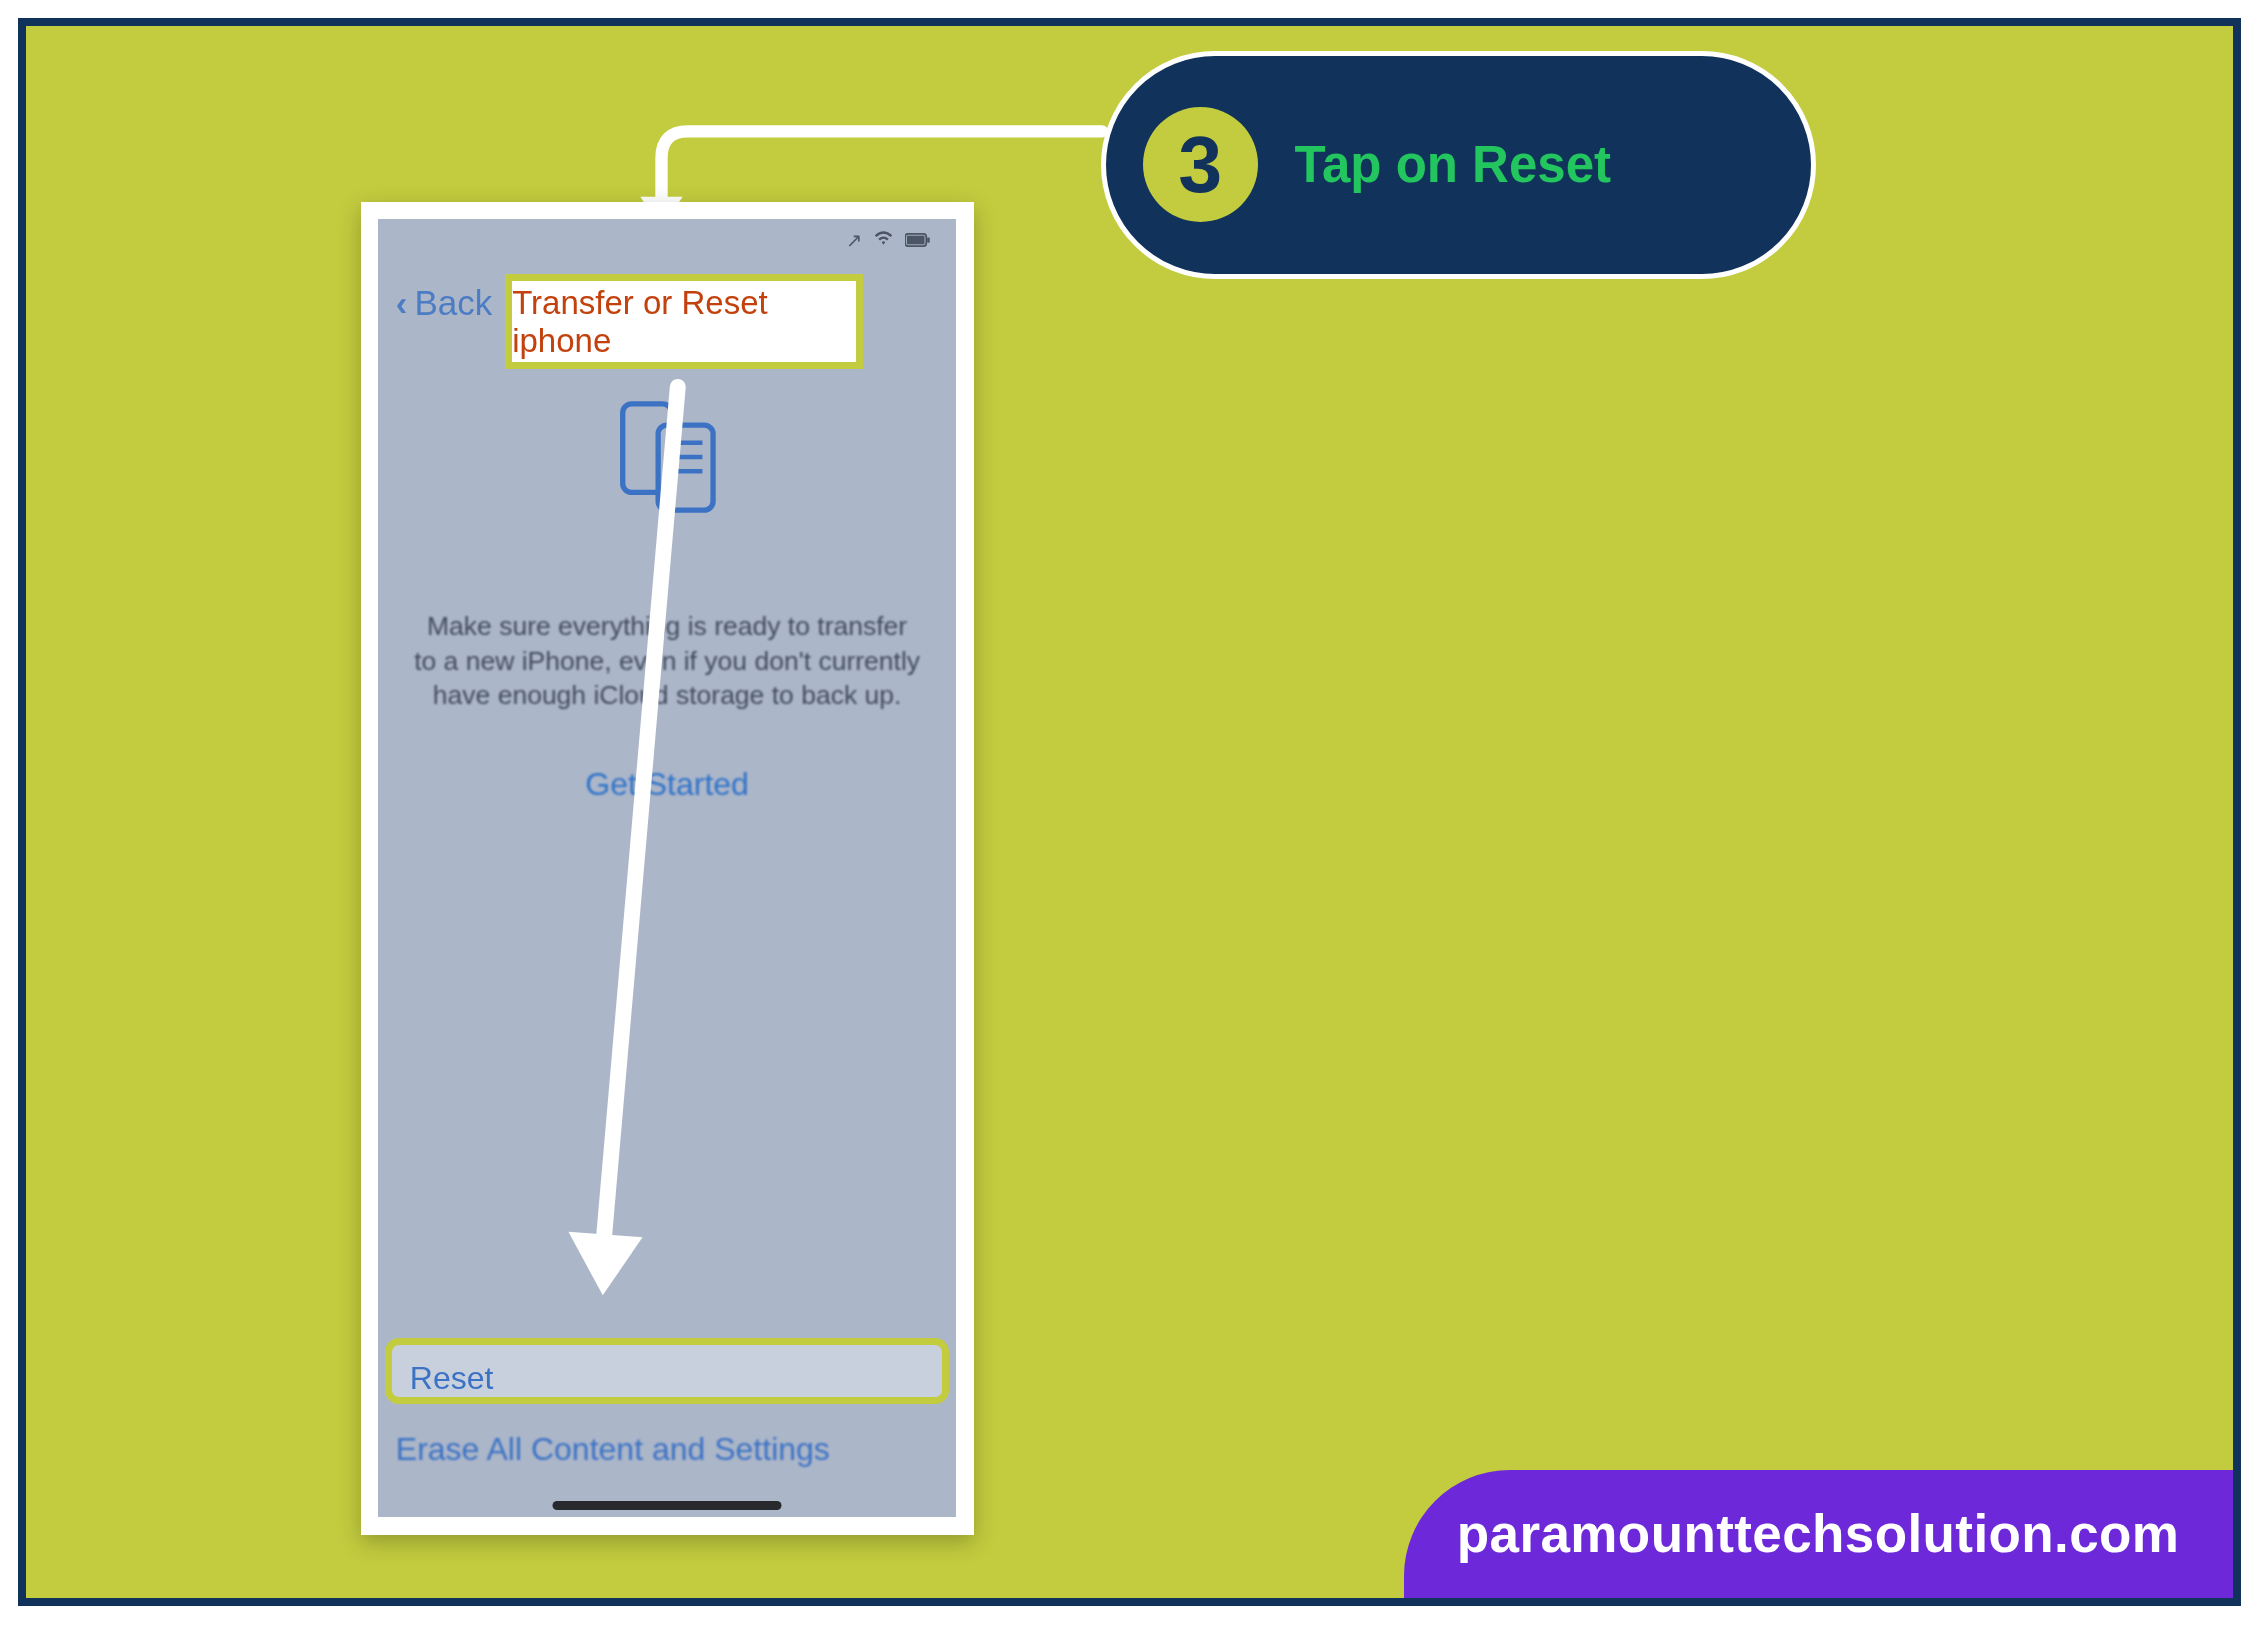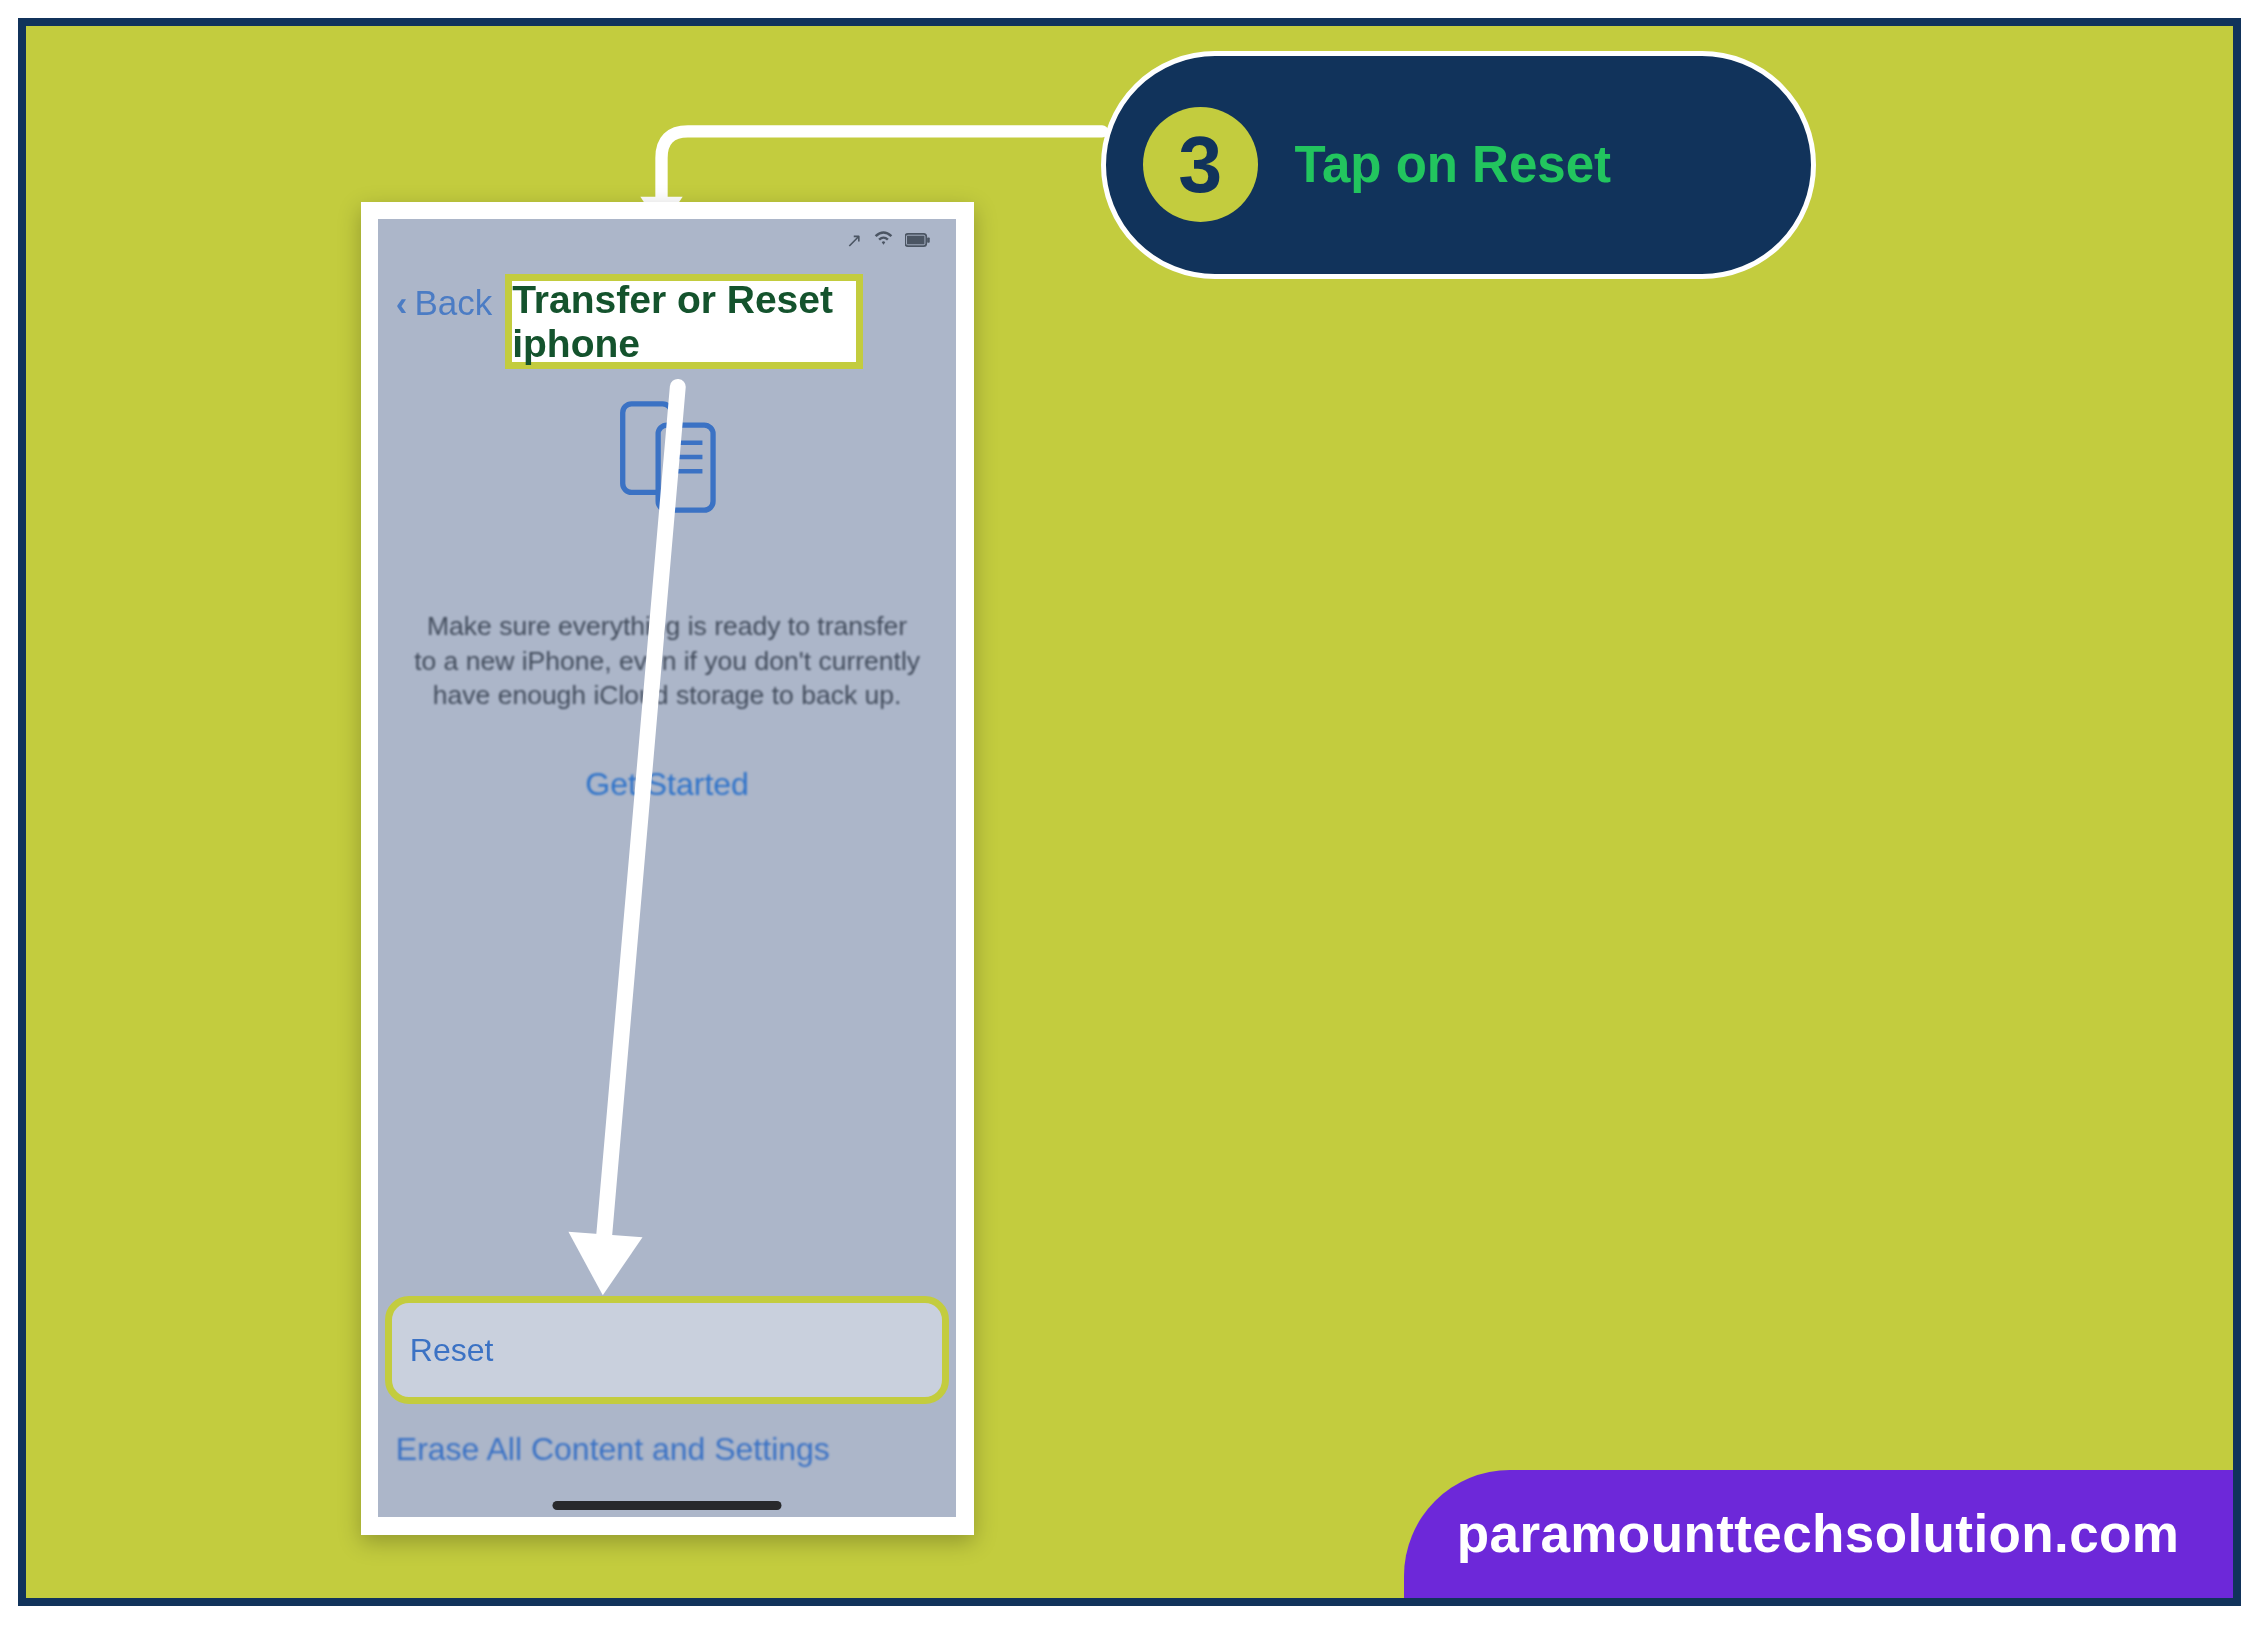--- a/index.html
+++ b/index.html
@@ -118,23 +118,23 @@
     left: 127px;
     width: 358px;
     height: 95px;
     background: #fff;
     border: 7px solid #c3cc3e;
     display: flex;
     align-items: center;
     justify-content: center;
   }
   .title-box-text {
-    font-size: 39px;
-    font-weight: 700;
-    color: #14532d;
+    font-size: 33px;
+    font-weight: 400;
+    color: #c2410c;
   }
   
   .devices-icon {
     position: absolute;
     top: 176px;
     left: 50%;
     transform: translateX(-50%);
     width:124px;
     height:124px;
   }
@@ -171,26 +171,26 @@
     color: #2f73c9;
     font-size: 32px;
     filter: blur(1.1px);
   }
   
   .row-reset {
     position: absolute;
     bottom: 113px;
     left: 7px;
     right: 7px;
-    height: 108px;
+    height: 66px;
     background: #c9d0dd;
     border: 7px solid #c3cc3e;
-    border-radius: 24px;
+    border-radius: 14px;
     display:flex;
-    align-items:center;
+    align-items:flex-end;
     padding-left:17.6px;
   }
   .row-reset-text { color:#3b72c4; font-size:32px; filter: blur(0.7px); }
   .row-erase {
     position: absolute;
     bottom: 49px;
     left: 17.6px;
     color:#3b72c4;
     font-size:32px;
     filter: blur(1.1px);

